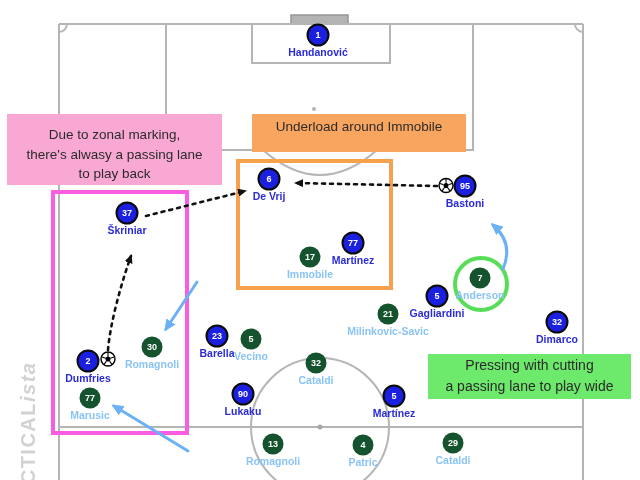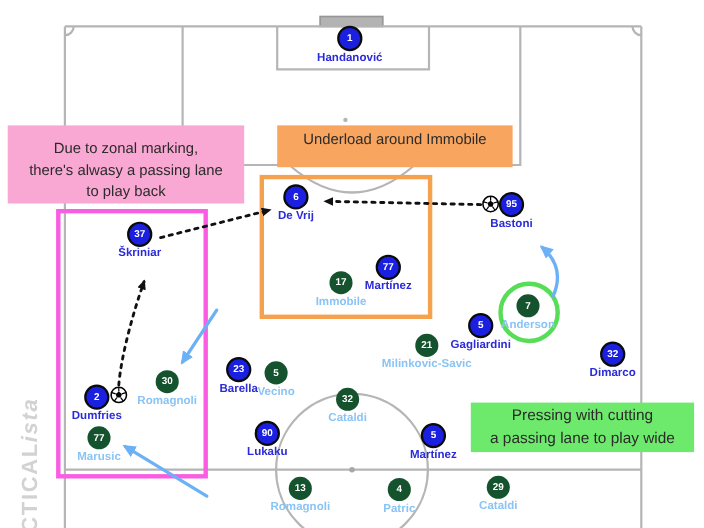--- a/index.html
+++ b/index.html
@@ -29,21 +29,21 @@
   .lazio .plabel{color:#8ac4f5;}
 
   
   .note{position:absolute;z-index:4;color:#2b2b2b;text-align:center;
     font-weight:500;}
   .note span{display:block;}
   #note-zonal{left:7px;top:114px;width:215px;height:60px;background:#f9a8d4;
     font-size:13.5px;line-height:19.5px;padding-top:11px;}
   #note-underload{left:252px;top:114px;width:214px;height:38px;background:#f8a55f;
     font-size:13.5px;line-height:26px;}
-  #note-pressing{left:428px;top:366px;width:203px;height:44px;background:#6de96b;
+  #note-pressing{left:428px;top:354px;width:203px;height:44px;background:#6de96b;
     font-size:14px;line-height:21px;padding-top:1px;}
 </style>
 </head>
 <body>
 
 <div id="stage">
 
   <svg id="pitch-svg" width="640" height="480" viewBox="0 0 640 480">
     <defs>
       <marker id="blackhead" markerWidth="9" markerHeight="8" refX="7" refY="4" orient="auto" markerUnits="userSpaceOnUse">

